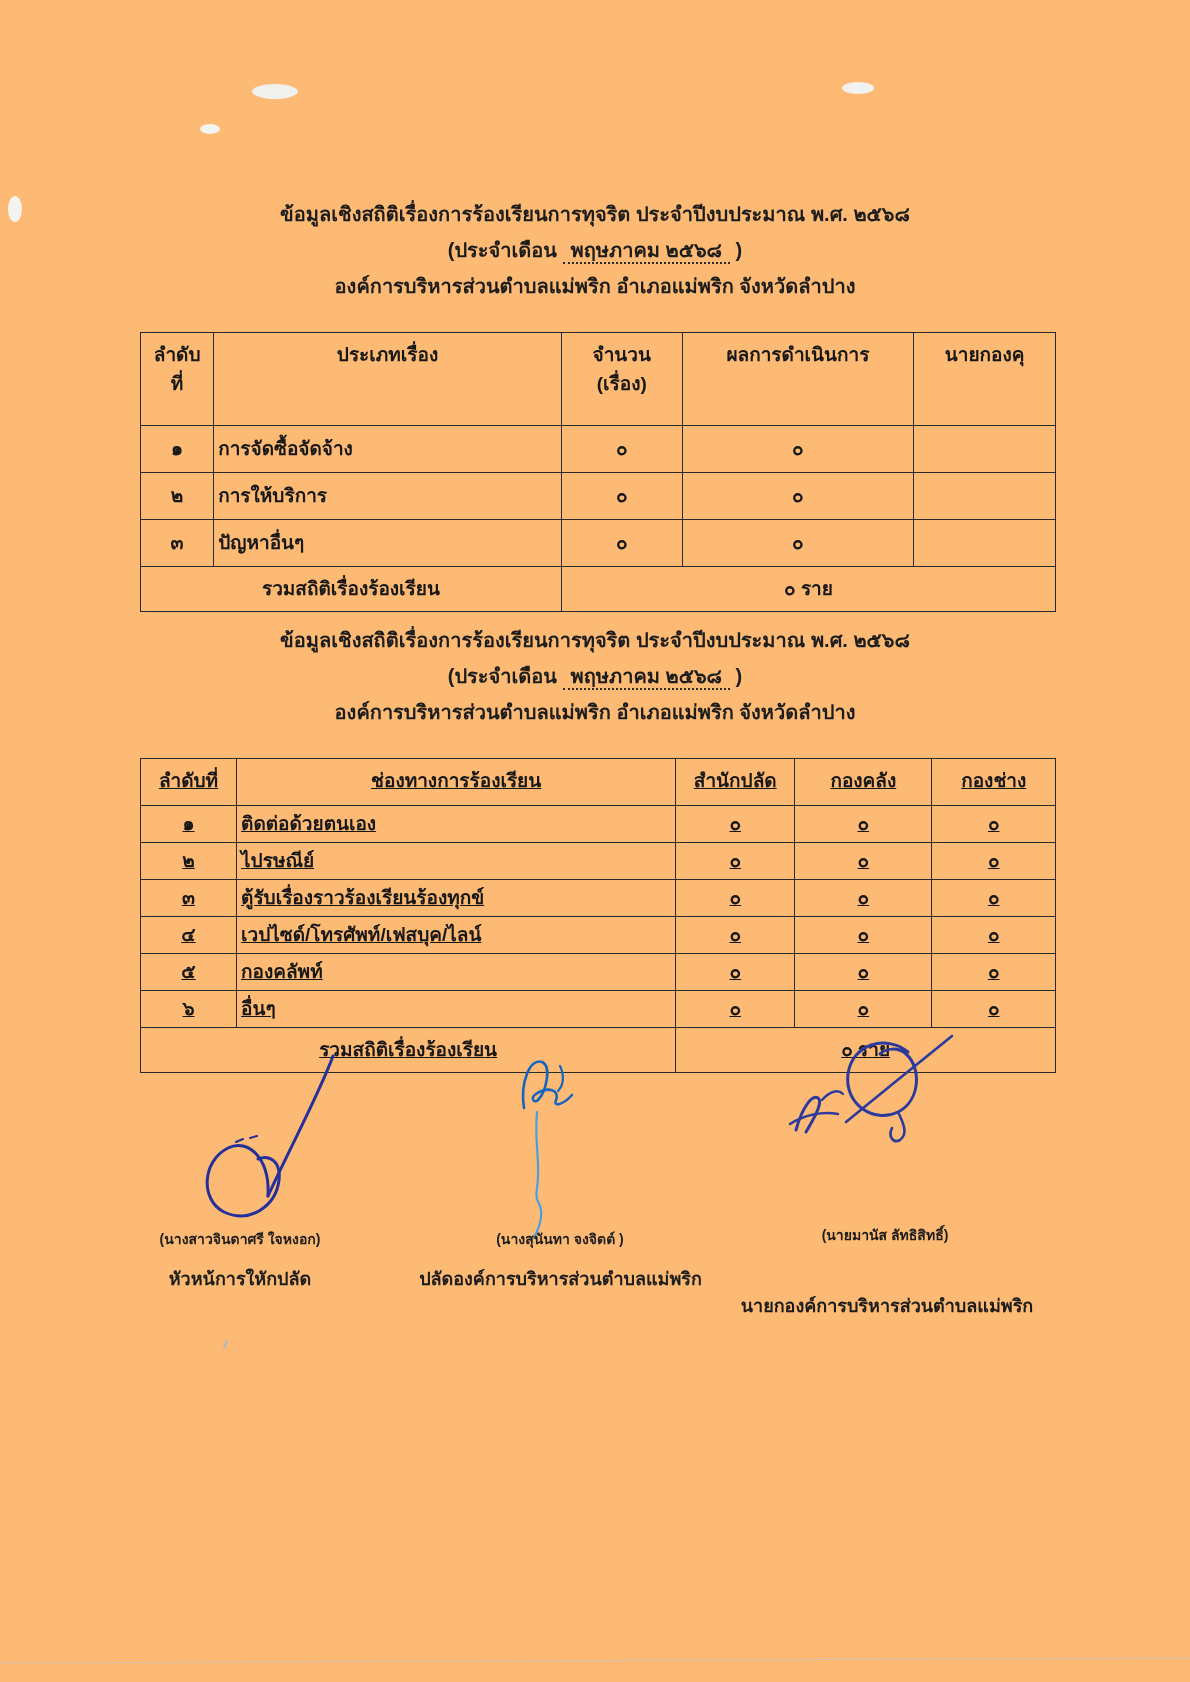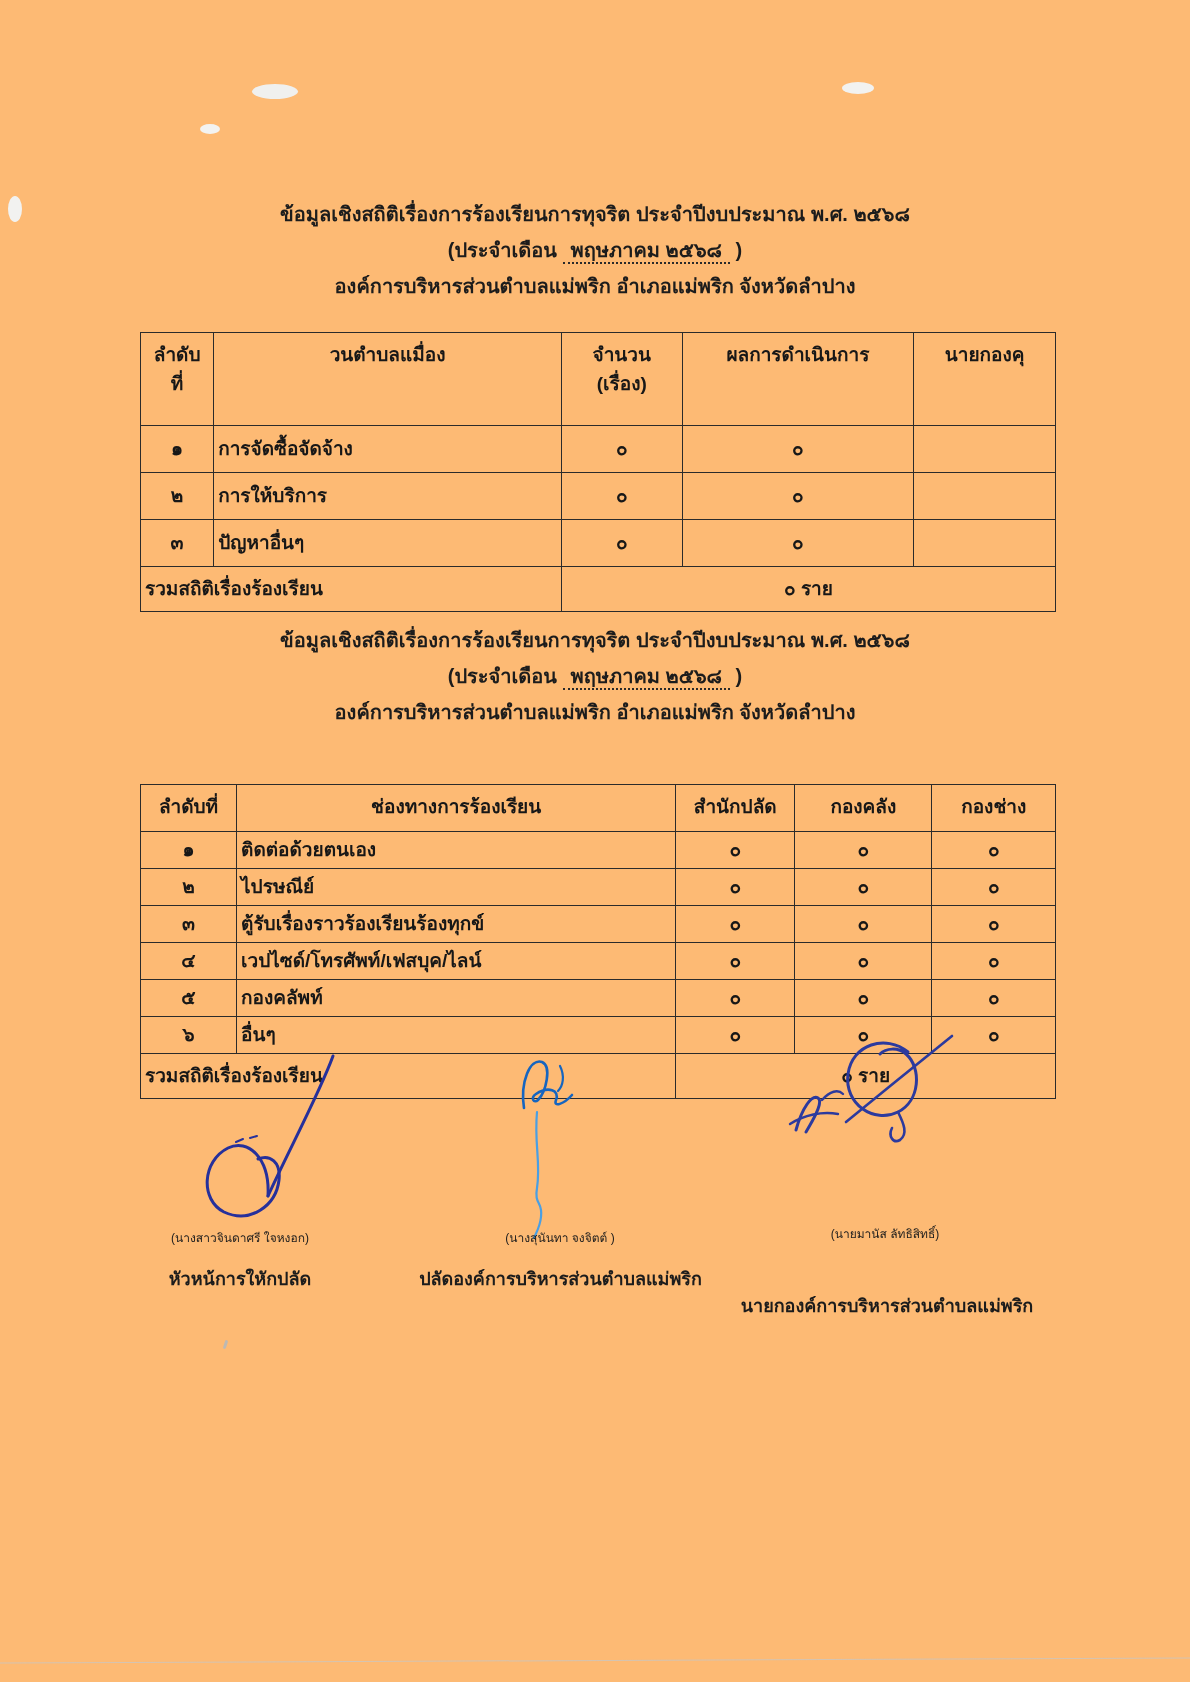--- a/index.html
+++ b/index.html
@@ -17,42 +17,42 @@
   .month-underline{
     border-bottom:2px dotted #2a2a2a; padding:0 8px 1px 8px;
   }
   
   table.doc{
     position:absolute; left:140px; width:916px;
     border-collapse:collapse; table-layout:fixed;
     font-weight:700; font-size:19px; color:#171717;border-radius:8px;
   }
   .tbl1{top:332px;}
-  .tbl2{top:784px;}
+  .tbl2{top:758px;text-decoration:underline;}
   table.doc, table.doc td, table.doc th{
     border:1.6px solid #2b2b2b;
   }
   table.doc th{
     vertical-align:top; padding-top:7px; font-weight:700; text-align:center;
     line-height:1.55;
   }
   table.doc td{padding:2px 4px; line-height:1.5;}
   .tbl1 th{height:84px;}
   .tbl1 td.data{height:42px;}
   .tbl2 th{height:38px; padding-top:5px;}
   .tbl2 td.data{height:32px;}
   td.num{text-align:center;}
   td.subject{text-align:left; padding-left:12px;}
   td.val{text-align:center;}
-  td.summary-label{text-align:left; padding-right:14px; height:40px;}
+  td.summary-label{text-align:center; padding-right:14px; height:40px;}
   td.summary-value{text-align:center;}
   th .stack{display:block;}
   
   .sig-svg{position:absolute; left:0; top:0; pointer-events:none;}
-  .sig-name{position:absolute; font-weight:400; font-size:12px; text-align:center; white-space:nowrap;}
+  .sig-name{position:absolute; font-weight:700; font-size:14px; text-align:center; white-space:nowrap;}
   .sig-role{position:absolute; font-weight:700; font-size:18px; text-align:center; white-space:nowrap;}
   .n1{top:1228px; left:80px;  width:320px;}
   .n2{top:1228px; left:390px; width:340px;}
   .n3{top:1224px; left:700px; width:370px;}
   .r1{top:1264px; left:80px;  width:320px;}
   .r2{top:1264px; left:388px; width:345px;}
   .r3{top:1260px; left:702px; width:370px;margin-top:31px;}
   
   .smudge{position:absolute; border-radius:50%; pointer-events:none;}
   .sm1{left:252px; top:84px;  width:46px; height:15px; background:#f0f0ee;}
@@ -97,21 +97,21 @@
         <col style="width:13.2%">
         <col style="width:25.3%">
         <col style="width:15.5%">
     </colgroup>
     <tbody>
         <tr>
       <th>
         <span class="stack">ลำดับ</span>
         <span class="stack">ที่</span>
       </th>
-      <th>วนตำบลแมื่อง</th>
+      <th>ประเภทเรื่อง</th>
       <th>
         <span class="stack">จำนวน</span>
         <span class="stack">(เรื่อง)</span>
       </th>
       <th>ผลการดำเนินการ</th>
       <th>นายกองคุ</th>
     </tr>
     <tr>
       <td class="data num">๑</td>
       <td class="data subject">การจัดซื้อจัดจ้าง</td>

